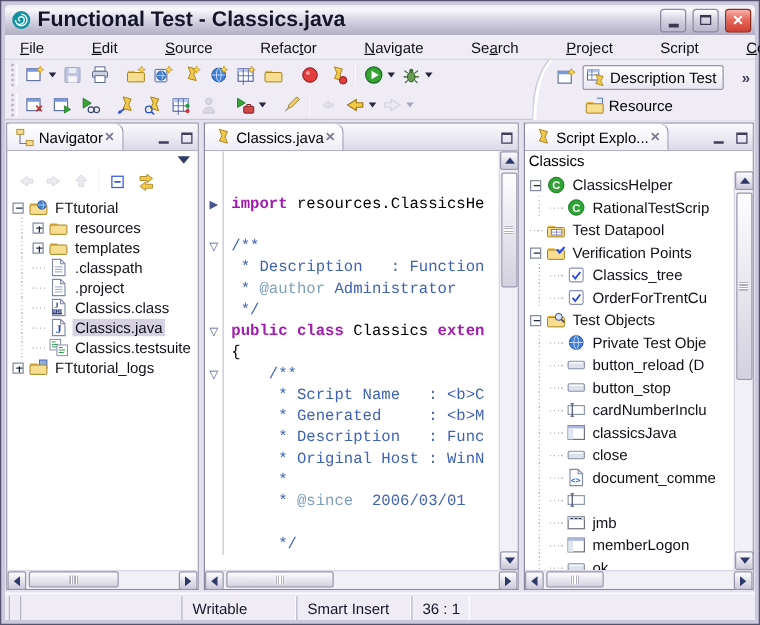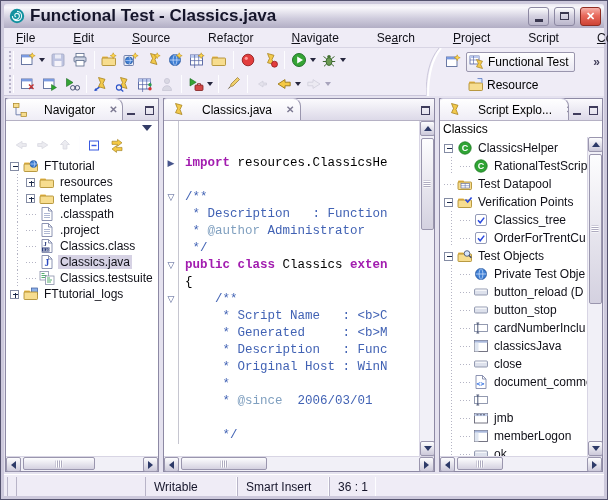--- a/index.html
+++ b/index.html
@@ -40,24 +40,24 @@
   .persp-item { display:flex; align-items:center; gap:3px; font-size:12px; padding:1px 5px 1px 2px; white-space:nowrap; }
   .persp-item.active { background:linear-gradient(#ffffff,#e9e7f2); border:1px solid #9a96ae; border-radius:2px; }
   .chevron { font-size:12px; font-weight:bold; color:#44415c; margin-left:auto; }
 
   
   .main { flex:1; display:flex; background:#e5e2ef; padding:2px 1px; min-height:0; }
   .sash { width:4px; }
   .panel { border:1px solid #8d89a4; background:#fff; display:flex; flex-direction:column; min-width:0; }
   .panel.nav { width:154px; }
   .panel.editor-pane { flex:1; }
-  .panel.se { width:164px; }
+  .panel.se { width:184px; }
 
   .panel-head { height:22px; background:linear-gradient(180deg,#fbfafd,#dcd9e8); border-bottom:1px solid #b5b1c4; display:flex; align-items:flex-end; }
-  .vtab { height:22px; display:flex; align-items:center; gap:13px; background:linear-gradient(#ffffff,#efedf6); border-right:1px solid #9a96ae;
+  .vtab { height:22px; display:flex; align-items:center; gap:0; background:linear-gradient(#ffffff,#efedf6); border-right:1px solid #9a96ae;
     border-top:1px solid #cdcade; padding:0 5px 0 4px; font-size:12px; white-space:nowrap; border-radius:3px 8px 0 0; overflow:hidden; }
   .tab-close { font-size:10px; color:#7c7992; font-weight:bold; padding:0 1px; }
   .head-spacer { flex:1; }
   .pbtn { width:16px; height:14px; display:flex; align-items:center; justify-content:center; margin:0 1px 3px 1px; }
   .pbtn .minbar { width:8px; height:2px; background:#3f3c5c; margin-top:7px; }
   .pbtn .maxbox { width:9px; height:9px; border:1px solid #3f3c5c; border-top-width:2px; }
 
   
   .viewmenu-row { height:13px; display:flex; justify-content:flex-end; padding-right:6px; align-items:center; background:#fff; }
   .viewmenu { width:0; height:0; border-left:5px solid transparent; border-right:5px solid transparent; border-top:6px solid #333c66; }
@@ -413,21 +413,21 @@
           </span>
           <span class="persp-item active">
             <span style="display: inline-flex;">
               <svg viewBox="0 0 16 16" width="16" height="16">
                 <rect x="1" y="2" width="9" height="8" fill="#fff" stroke="#5060a0" stroke-width="0.8"></rect>
                 <rect x="1" y="2" width="9" height="2" fill="#b9c7ec"></rect>
                 <path d="M1 6h9M4.5 2v8" stroke="#5060a0" stroke-width="0.6"></path>
                 <path d="M7.5 5.5l6 1.7-1.8 3.3 1.8 4-6-1.7 1.8-3.3z" fill="#f2c94c" stroke="#a8841f" stroke-width="0.7"></path>
               </svg>
             </span>
-            <span>Functional Test</span>
+            <span>Description Test</span>
           </span>
           <span class="chevron">»</span>
         </div>
       <div class="persp-row" id="persp-row2" style="padding-left:24px;">
           <span class="persp-item">
             <span style="display: inline-flex;">
               <svg viewBox="0 0 16 16" width="16" height="16">
                 <rect x="1" y="4.5" width="6" height="3" rx="0.8" fill="#e9b94d"></rect>
                 <rect x="1" y="6" width="13.5" height="7.5" rx="0.8" fill="#f7dd8f" stroke="#a8841f" stroke-width="0.8"></rect>
                 <path d="M9.5 1.5h4.5v4.5" fill="#d6e6ff" stroke="#4a6ab8" stroke-width="0.7"></path>

